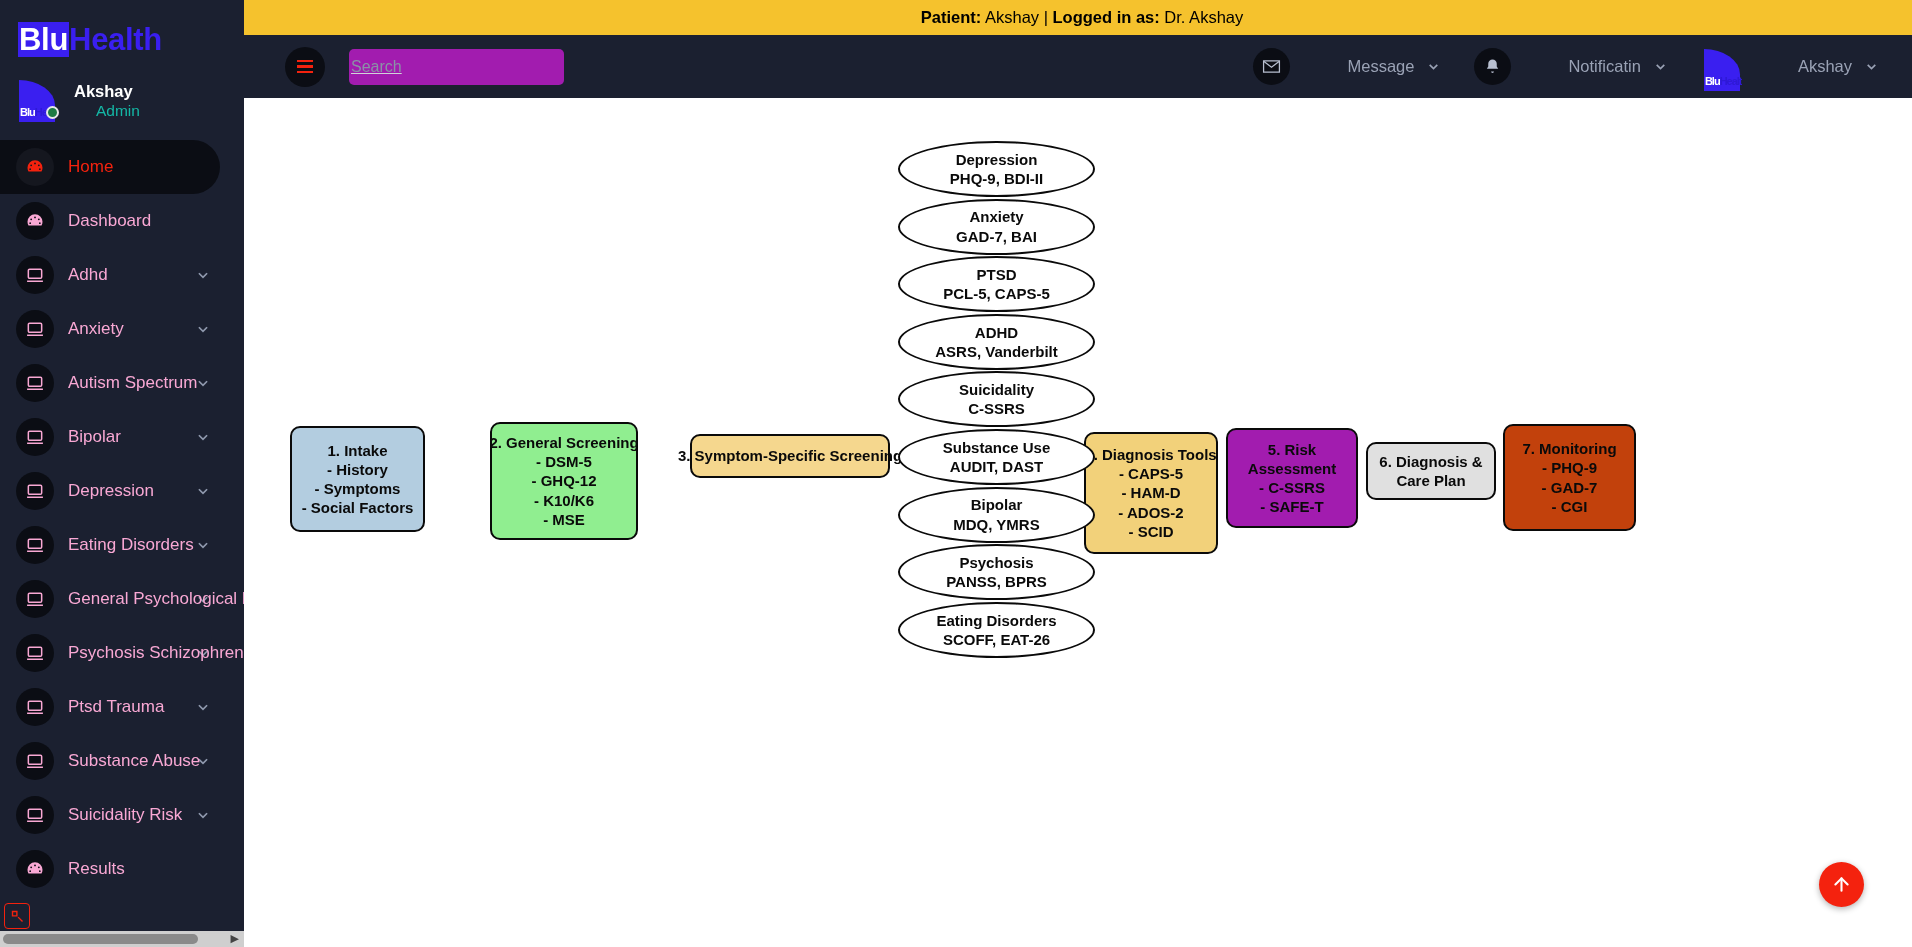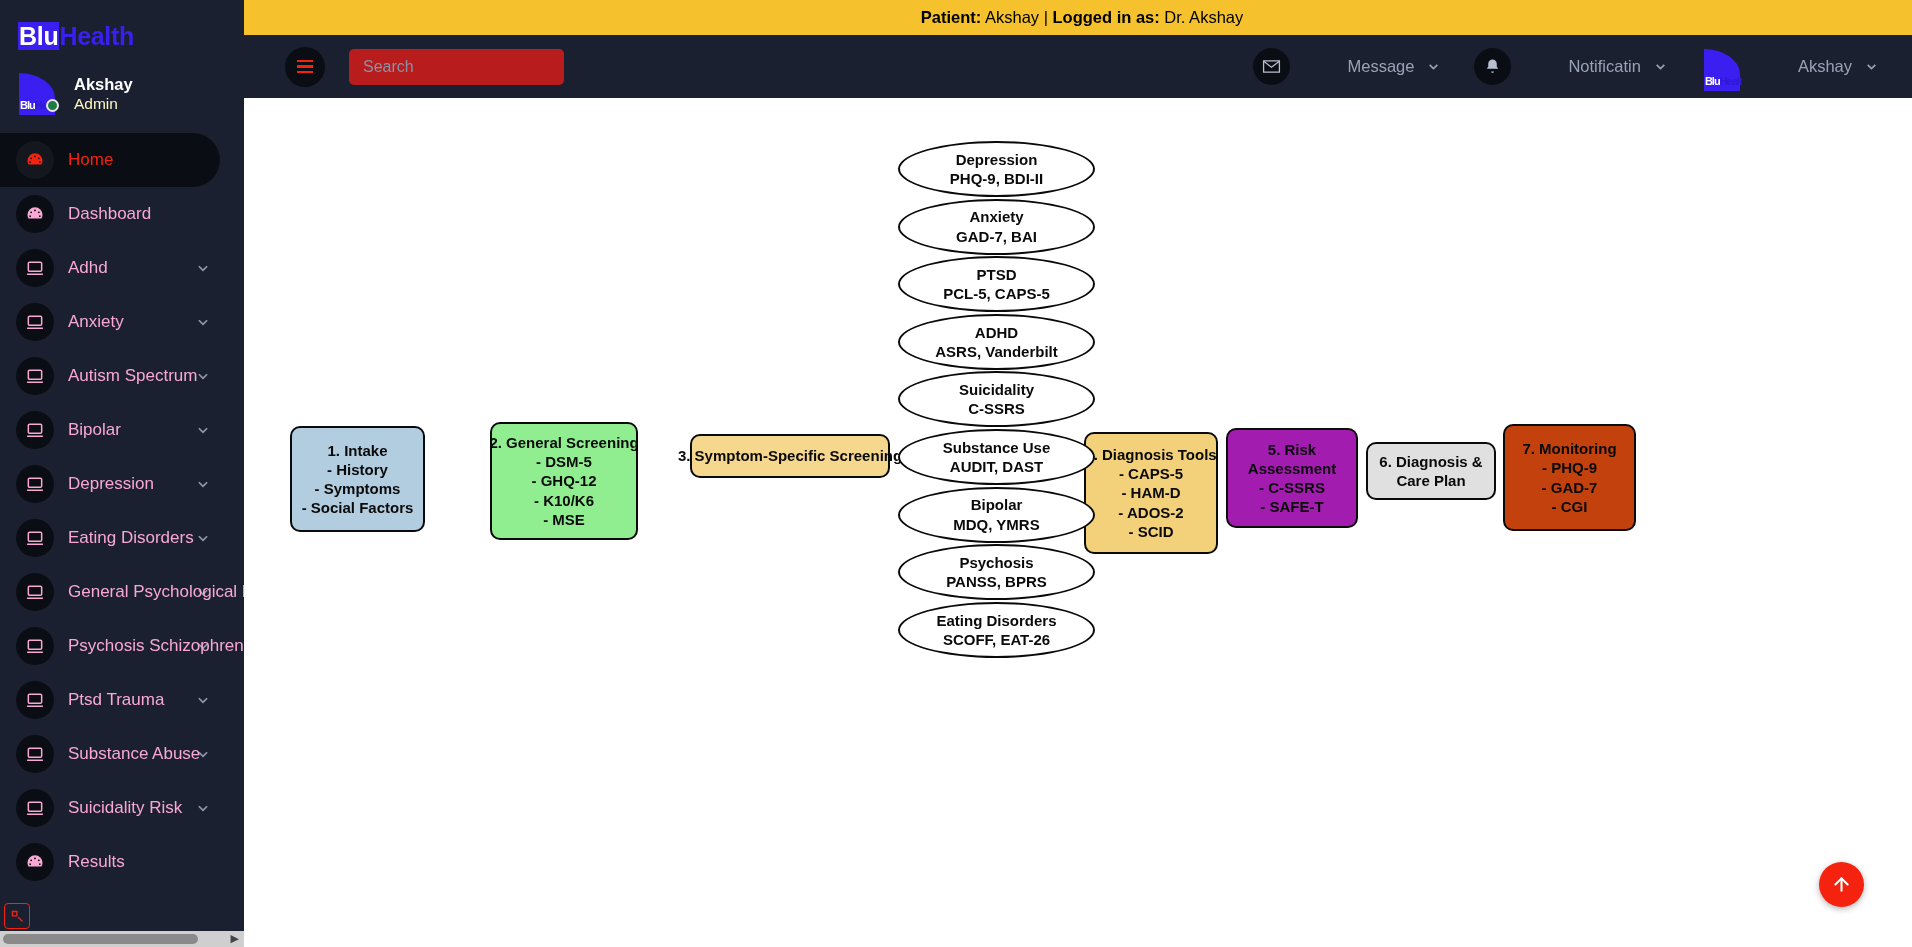--- a/index.html
+++ b/index.html
@@ -13,21 +13,21 @@
   
   #sidebar {
     position: absolute; left: 0; top: 0;
     width: 244px; height: 947px;
     background: #1b2030;
     overflow: hidden;
     z-index: 30;
   }
   #brand {
     padding: 22px 0 10px 18px;
-    font-size: 25px; font-weight: bold;
+    font-size: 31px; font-weight: bold;
     letter-spacing: -0.3px;
     white-space: nowrap;
   }
   #brand .blu { background: #3a1ff0; color: #ffffff; padding: 0 1px; }
   #brand .health { color: #3a1ff0; }
 
   #profile {
     display: flex; align-items: center;
     gap: 12px;
     padding: 10px 0 16px 16px;
@@ -50,21 +50,21 @@
     letter-spacing: -1px; line-height: 1;
     white-space: nowrap;
   }
   .avatar-mark .mini b { color: #ffffff; }
   .status-dot {
     position: absolute; left: 30px; top: 28px;
     width: 13px; height: 13px; border-radius: 50%;
     background: #1d7a43; border: 2px solid #e8e8e8;
   }
   #profile .pname { color: #ffffff; font-weight: bold; font-size: 16.5px; line-height: 1.25; }
-  #profile .prole { color: #fef9c3; font-size: 15.5px; line-height: 1.3; }
+  #profile .prole { color: #14b8a6; font-size: 15.5px; line-height: 1.3; margin-left: 22px; }
 
   .nav-item {
     position: relative;
     display: flex; align-items: center;
     height: 54px;
     padding-left: 16px;
     gap: 14px;
     color: #f9a8d4;
     font-size: 17px;
     white-space: nowrap;
@@ -139,25 +139,26 @@
     border-radius: 50%;
     background: #0b0d14;
     display: flex; flex-direction: column;
     align-items: center; justify-content: center; gap: 3px;
     cursor: pointer;
   }
   #hamburger i { display: block; width: 16px; height: 2.6px; background: #f4220e; }
   #search {
     margin-left: 24px;
     width: 215px; height: 36px;
-    background: #b91c1c;
+    background: #a21caf;
     border: none; border-radius: 5px;
     color: #d0d3da; font-size: 16px;
-    padding: 0 14px;
+    padding: 0 2px;
     font-family: "Liberation Sans", sans-serif;
+    text-decoration: underline;
   }
   #search::placeholder { color: #8a92a6; }
 
   #topnav-right {
     margin-left: auto; margin-right: 34px;
     display: flex; align-items: center; gap: 0;
   }
   .tn-group { display: flex; align-items: center; gap: 13px; margin-left: 34px; cursor: pointer; }
   .tn-circle {
     width: 37px; height: 37px; border-radius: 50%;

